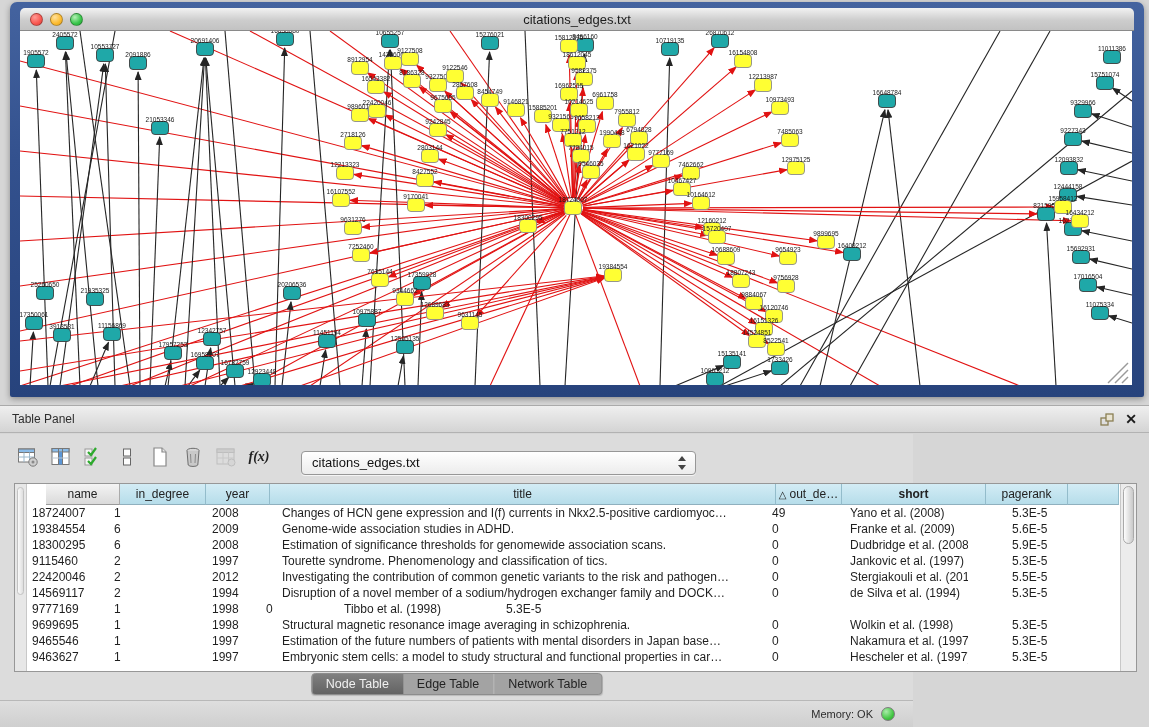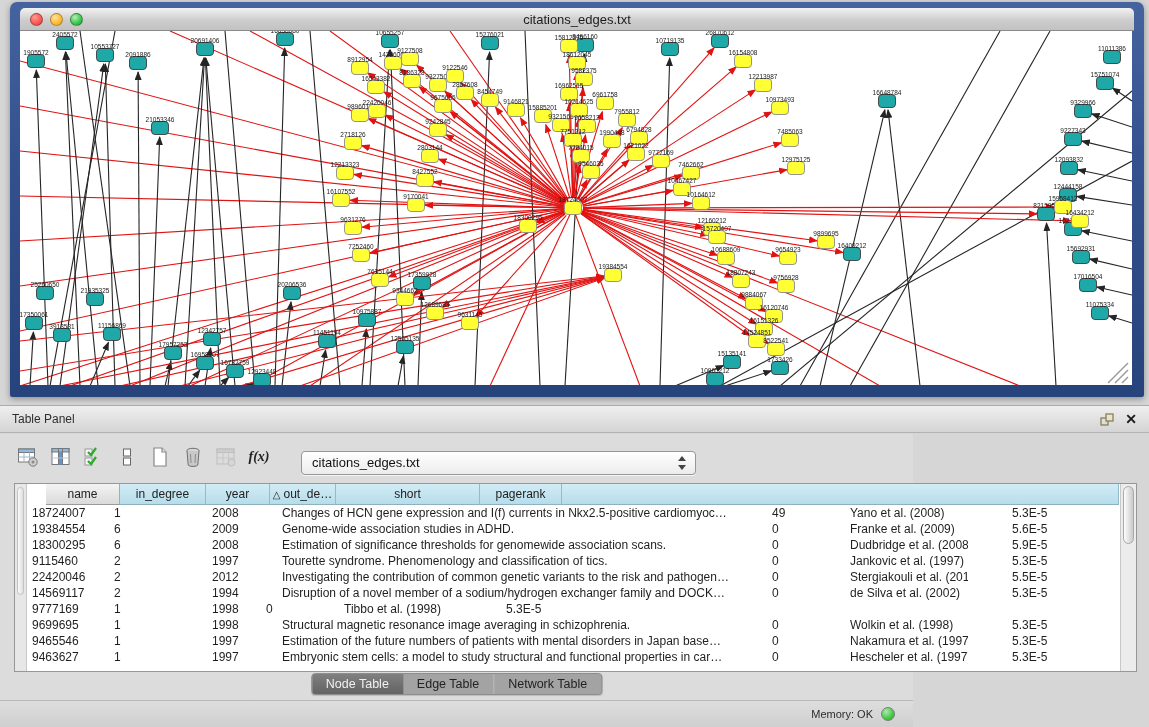--- a/index.html
+++ b/index.html
@@ -791,22 +791,23 @@
   </div>
 
   <div id="table-box">
     <div id="row-gutter">
         <div class="thumb"></div>
       </div>
     <div id="thead">
         <div class="th c0 plainhdr" style="padding: 0px;">name</div>
         <div class="th c1" style="padding: 0px;">in_degree</div>
         <div class="th c2" style="padding: 0px;">year</div>
+        <div class="th c3" style="padding: 0px;">title</div>
         <div class="th c4" style="padding: 0px;"><span class="sort">△</span>out_de…</div>
-        <div class="th c5" style="padding: 0px;">short</div>
+        <div class="th c5" style="padding: 0px; font-weight: bold;">short</div>
         <div class="th c6" style="padding: 0px;">pagerank</div>
         <div class="th cf" style="padding: 0px;"></div>
       </div>
     <div id="tbody">
         <div class="tr">
           <div class="td c0">18724007</div>
           <div class="td c1">1</div>
           <div class="td c2">2008</div>
           <div class="td c3">Changes of HCN gene expression and I(f) currents in Nkx2.5-positive cardiomyoc…</div>
           <div class="td c4">49</div>
@@ -848,21 +849,21 @@
           <div class="td c4">0</div>
           <div class="td c5">Stergiakouli et al. (2012)</div>
           <div class="td c6">5.5E-5</div>
         </div>
         <div class="tr">
           <div class="td c0">14569117</div>
           <div class="td c1">2</div>
           <div class="td c2">1994</div>
           <div class="td c3">Disruption of a novel member of a sodium/hydrogen exchanger family and DOCK…</div>
           <div class="td c4">0</div>
-          <div class="td c5">de Silva et al. (2002)</div>
+          <div class="td c5">de Silva et al. (1994)</div>
           <div class="td c6">5.3E-5</div>
         </div>
         <div class="tr">
           <div class="td c0">9777169</div>
           <div class="td c1">1</div>
           <div class="td c2">1998</div>
           <div class="td c4">0</div>
           <div class="td c5">Tibbo et al. (1998)</div>
           <div class="td c6">5.3E-5</div>
         </div>

